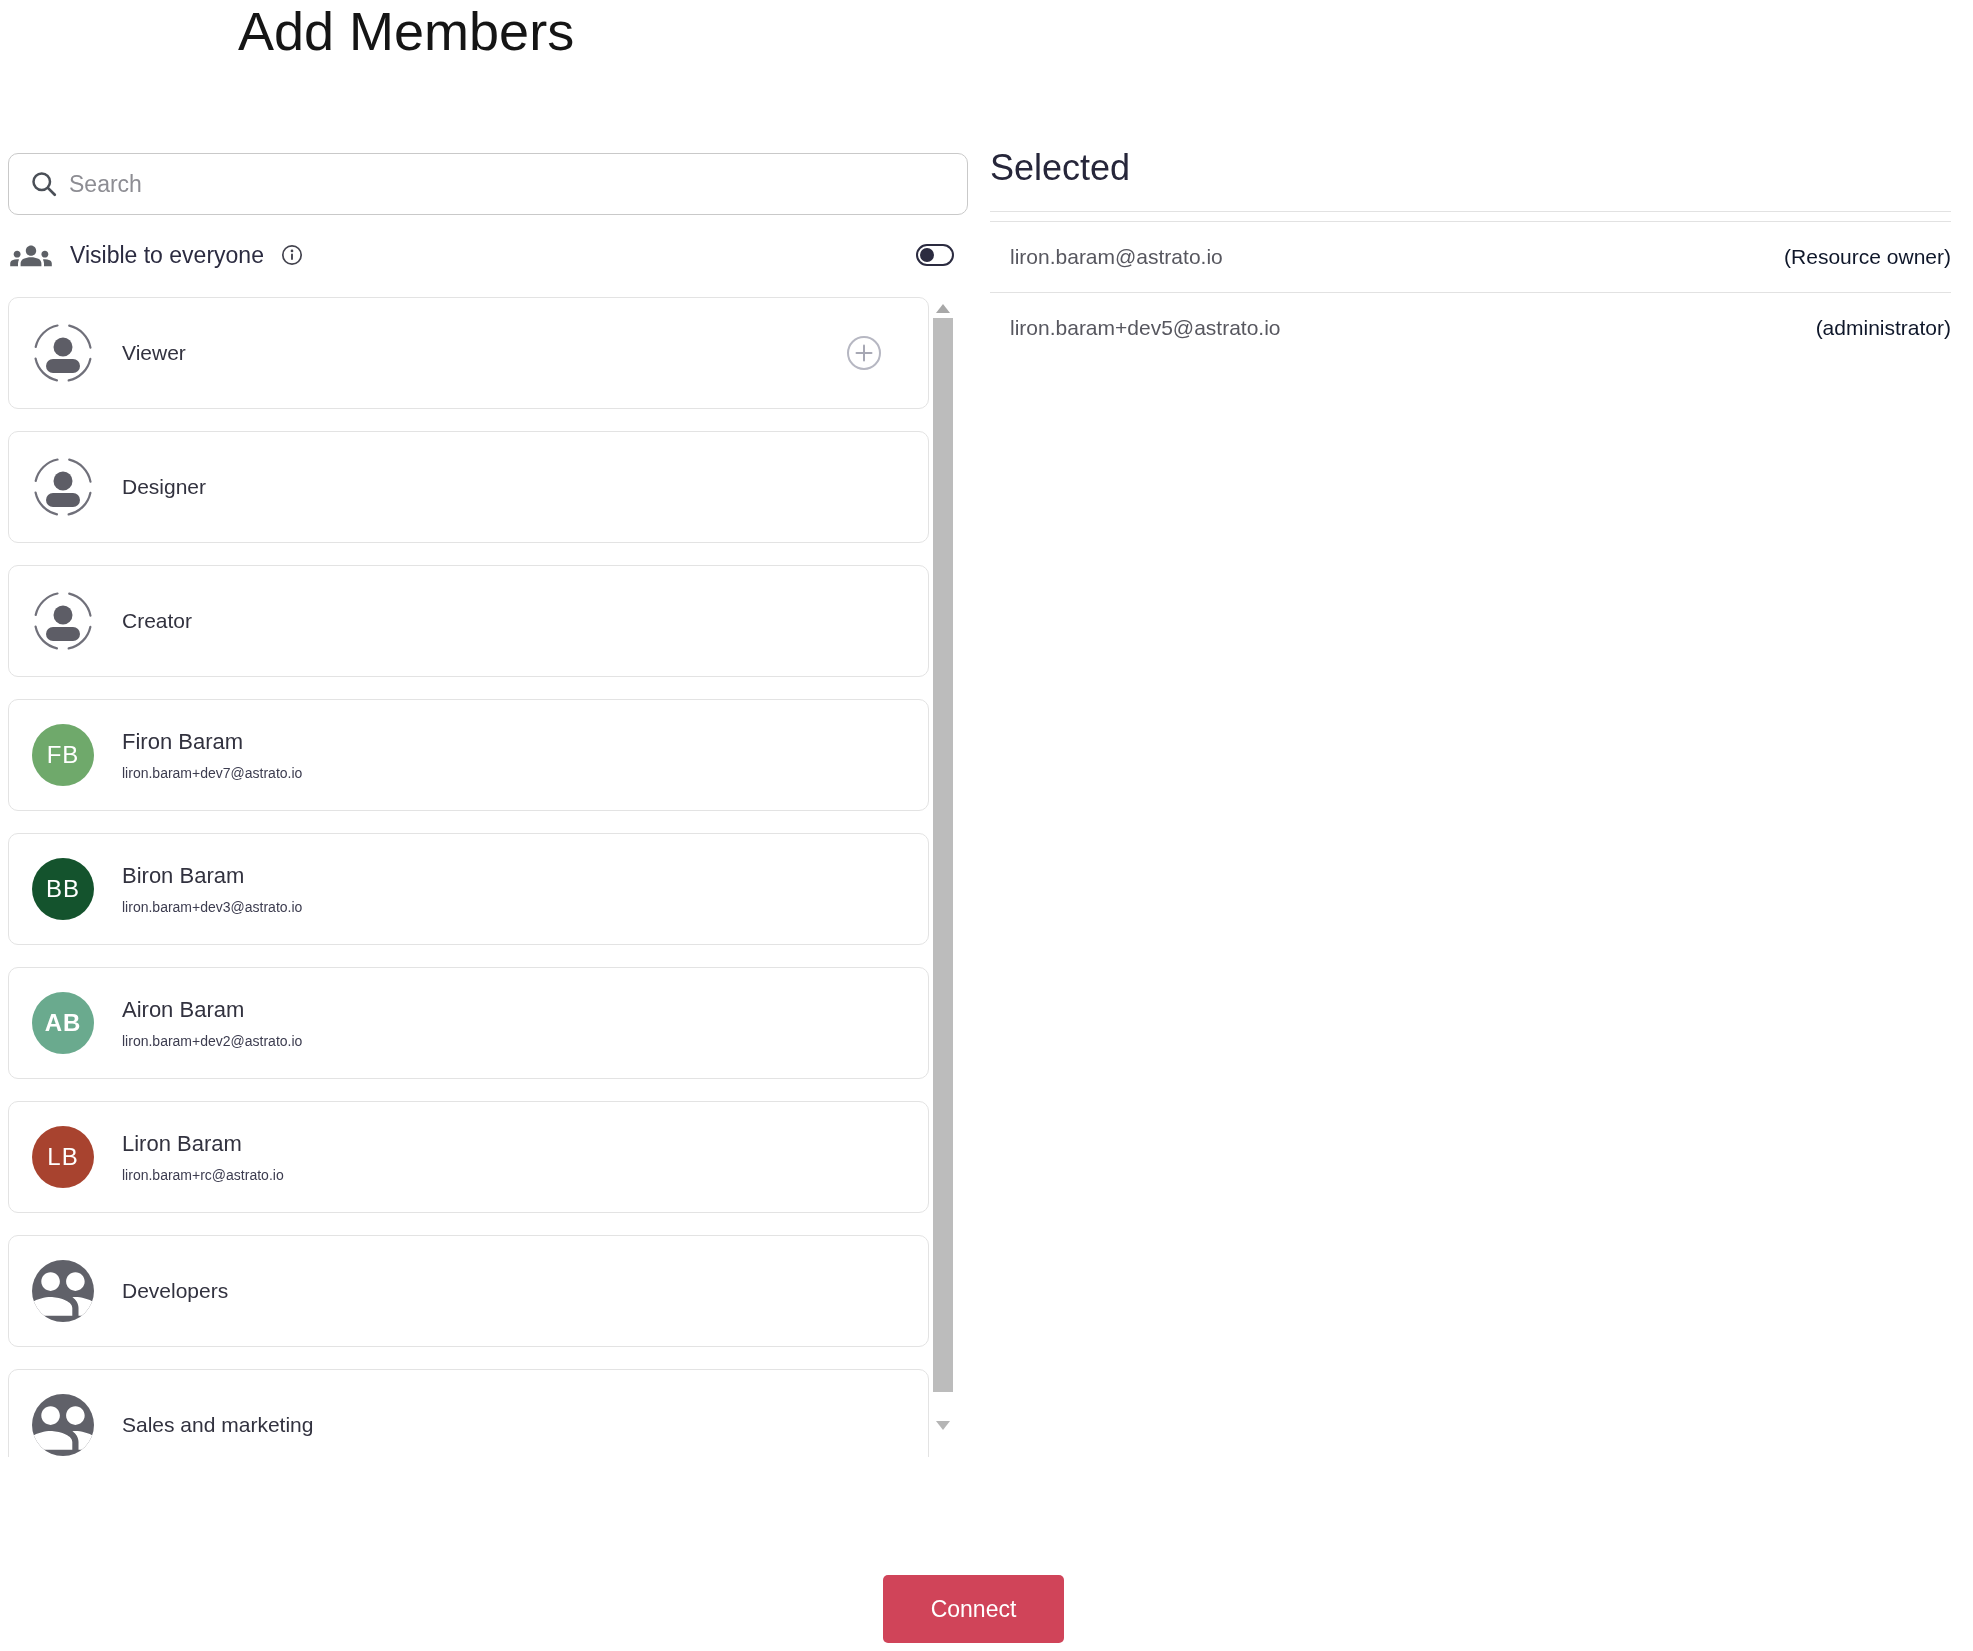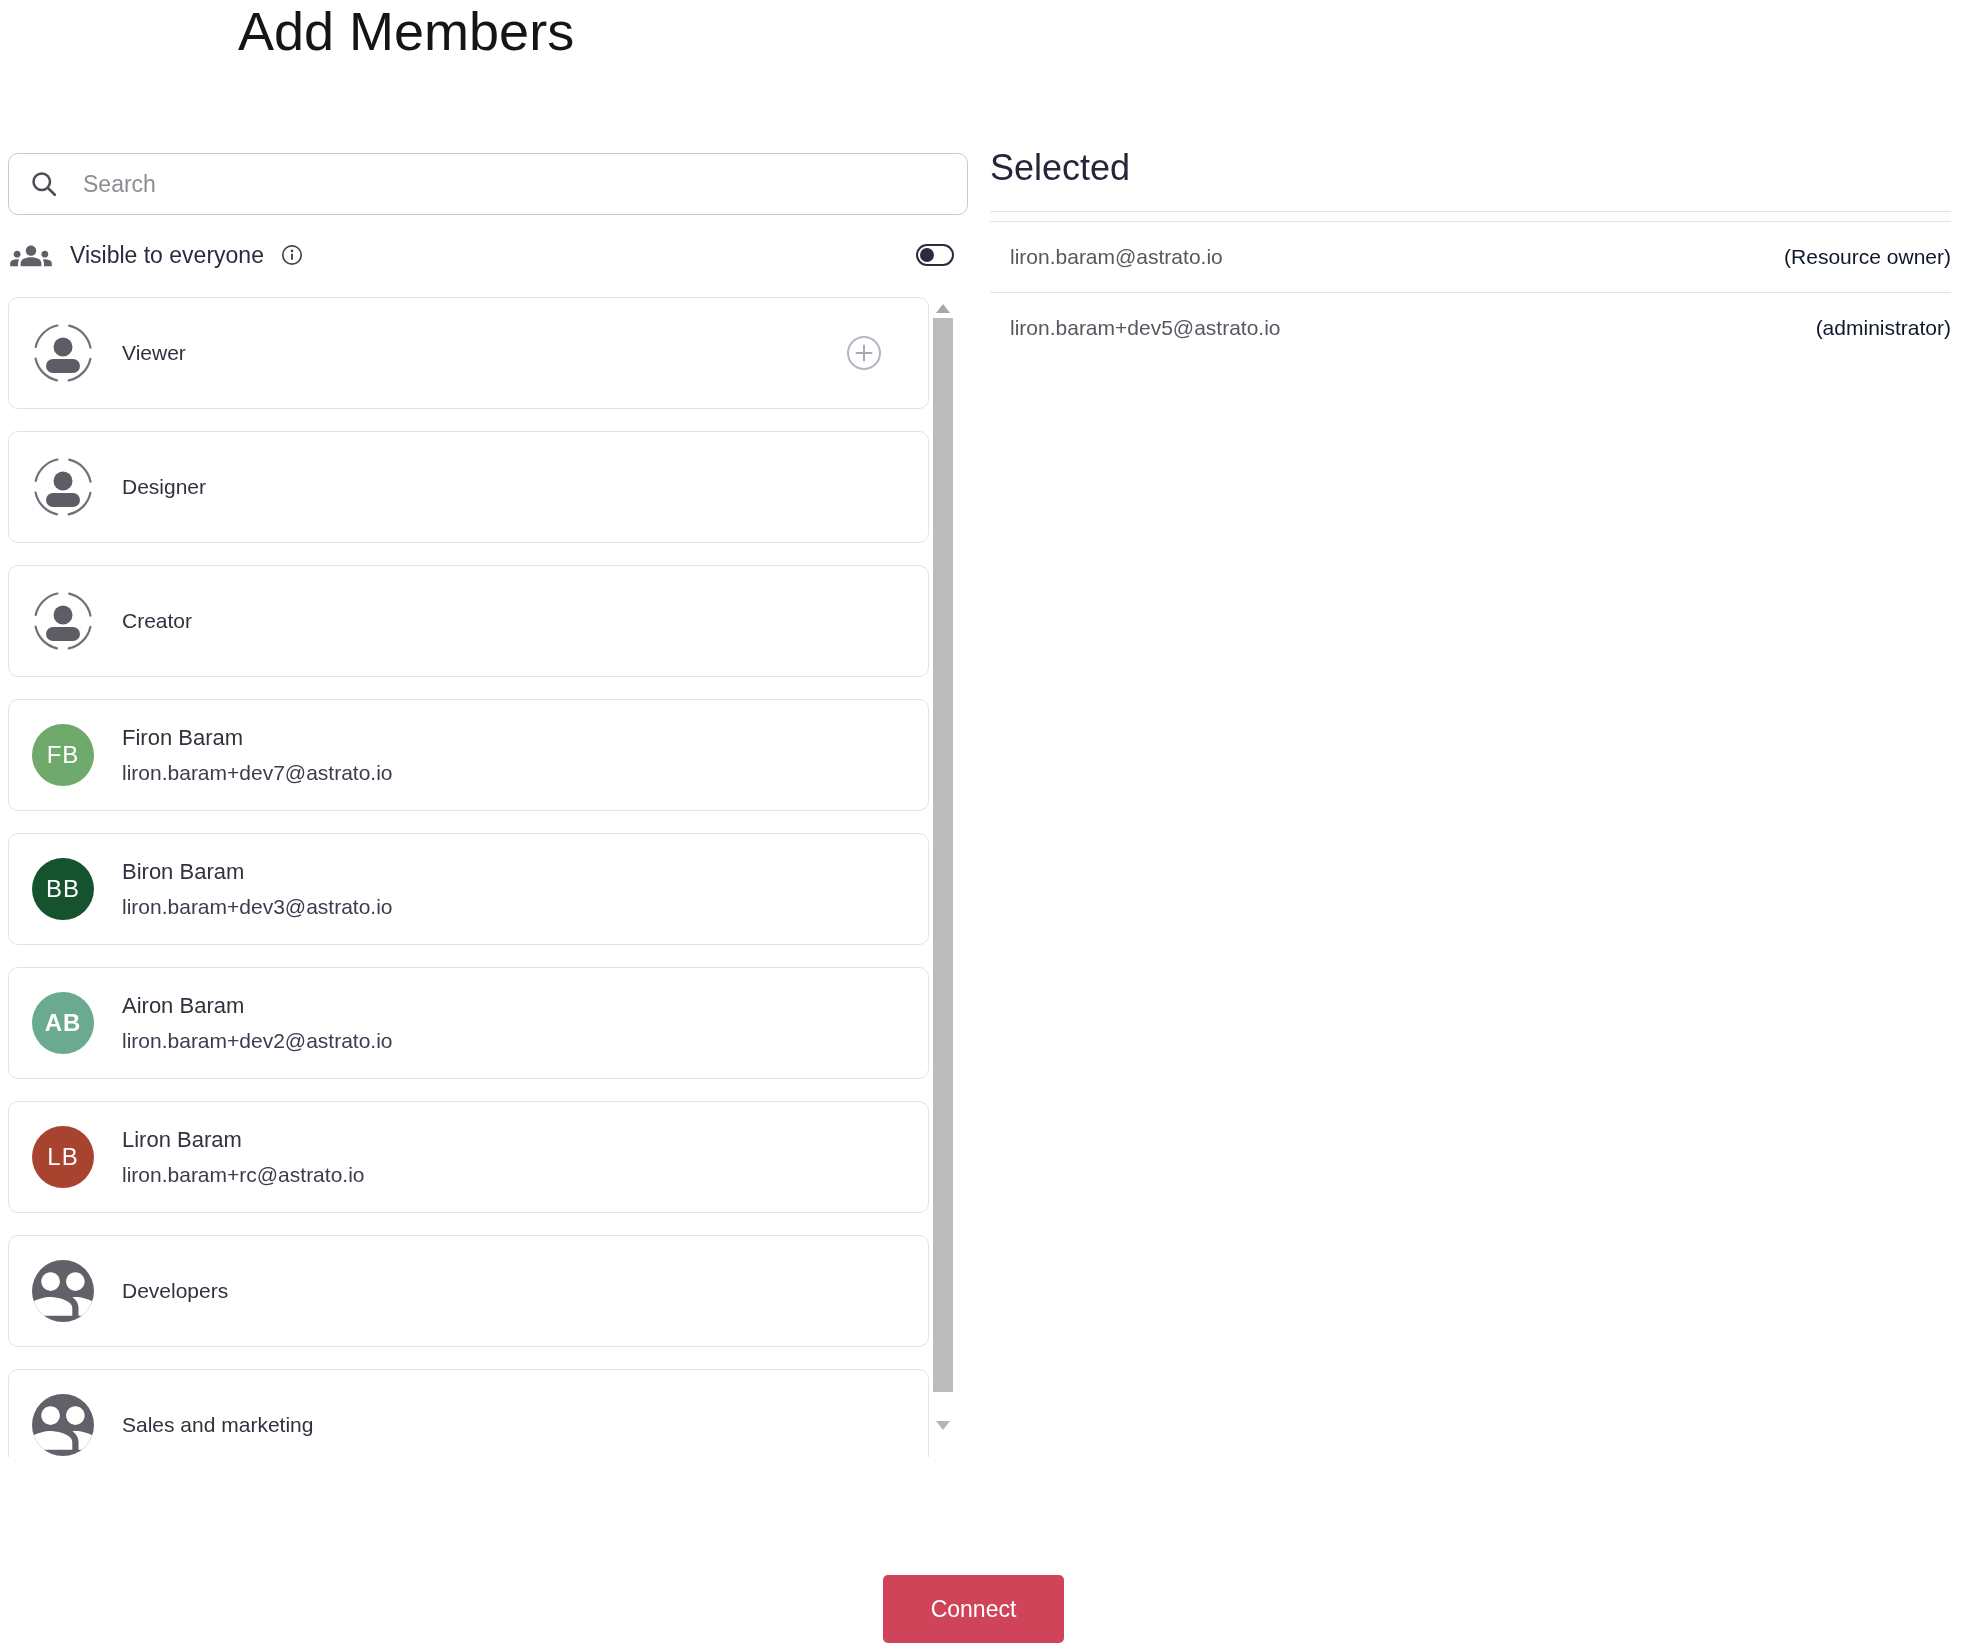--- a/index.html
+++ b/index.html
@@ -9,21 +9,21 @@
     -webkit-font-smoothing:antialiased;
   }
   .page-title{
     position:absolute;left:238px;top:0px;font-size:54px;line-height:62px;
     font-weight:400;color:#151515;white-space:nowrap;
   }
   
   .search-box{
     position:absolute;left:8px;top:153px;width:960px;height:62px;
     border:1px solid #c9c9c9;border-radius:10px;box-sizing:border-box;
-    display:flex;align-items:center;padding:0 20px;gap:22px;background:#fff;
+    display:flex;align-items:center;padding:0 20px;gap:8px;background:#fff;
   }
   .search-box input{
     border:none;outline:none;flex:1;font-size:23px;color:#2b2b40;
     font-family:inherit;background:transparent;
   }
   .search-box input::placeholder{color:#8d8d93;}
   
   .visible-row{
     position:absolute;left:8px;top:233px;width:960px;height:44px;
     display:flex;align-items:center;
@@ -59,21 +59,21 @@
     display:flex;align-items:center;justify-content:center;
   }
   .group-circle{
     width:62px;height:62px;border-radius:50%;background:#606169;
     overflow:hidden;flex:0 0 auto;margin-right:28px;
     display:flex;justify-content:center;
   }
   .group-circle svg{margin-top:9px;}
   .role-label{font-size:21px;color:#32323f;}
   .item-text .u-name{font-size:22px;color:#32323f;margin-bottom:10px;}
-  .item-text .u-email{font-size:21px;color:#3c3c4f;}
+  .item-text .u-email{font-size:14px;color:#3c3c4f;}
   .add-btn{
     position:absolute;right:46px;top:50%;transform:translateY(-50%);
     width:36px;height:36px;background:none;border:none;padding:0;cursor:pointer;
     display:flex;align-items:center;justify-content:center;
   }
   
   .scrollbar{position:absolute;right:0;top:0;width:20px;height:1160px;}
   .sb-up{
     position:absolute;top:7px;left:3px;width:0;height:0;cursor:pointer;
     border-left:7px solid transparent;border-right:7px solid transparent;

